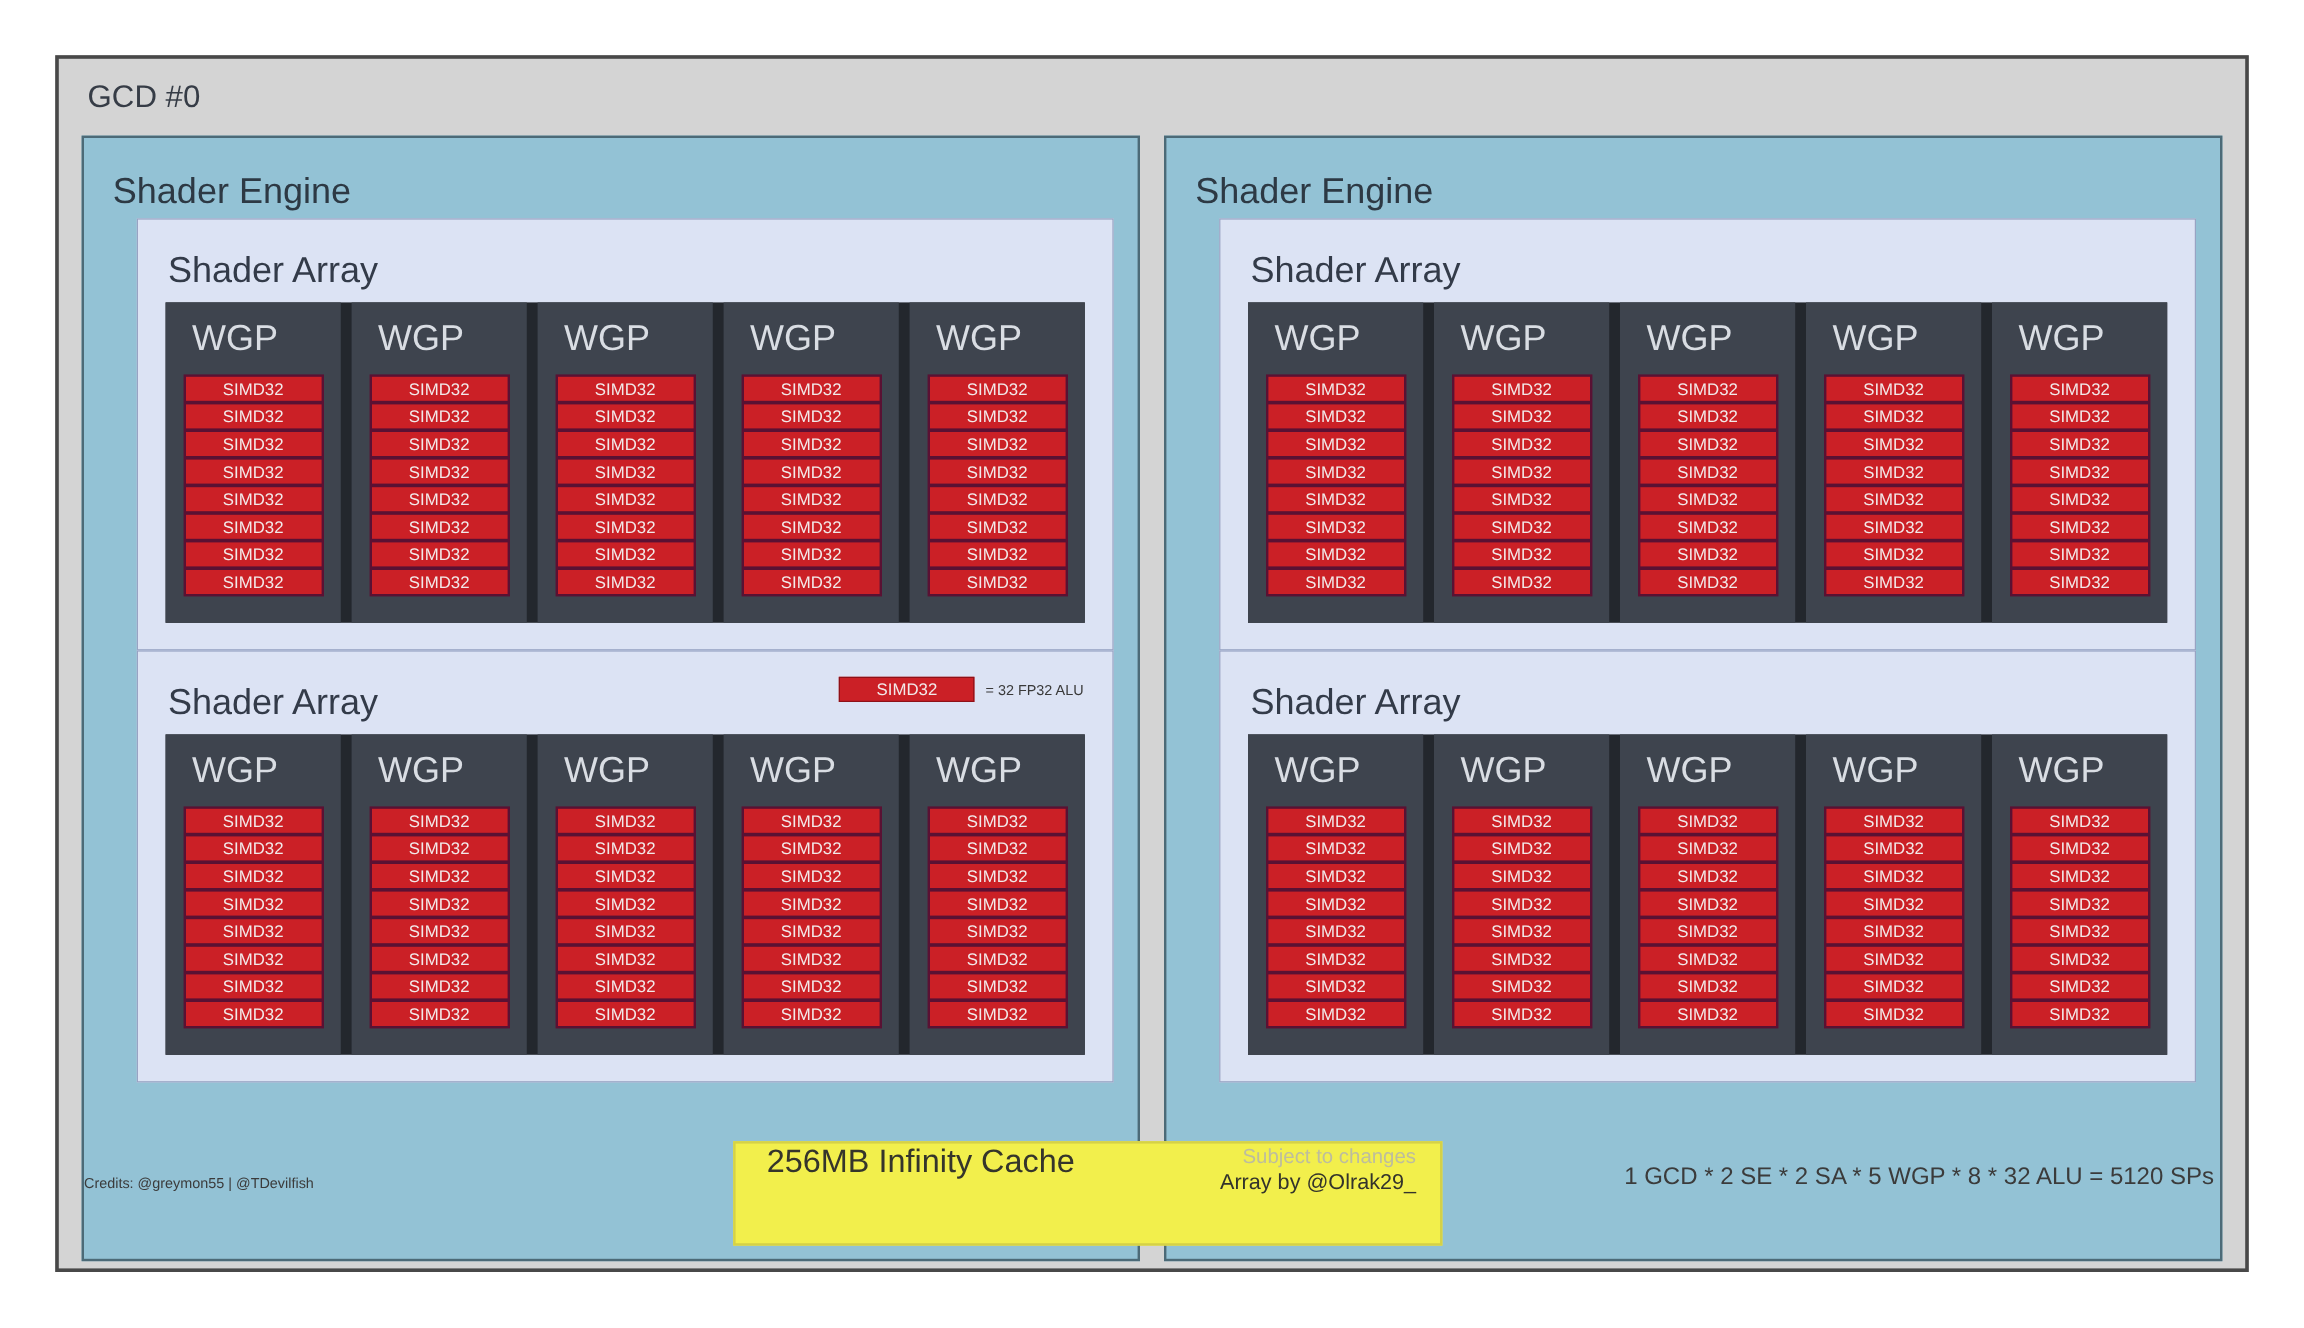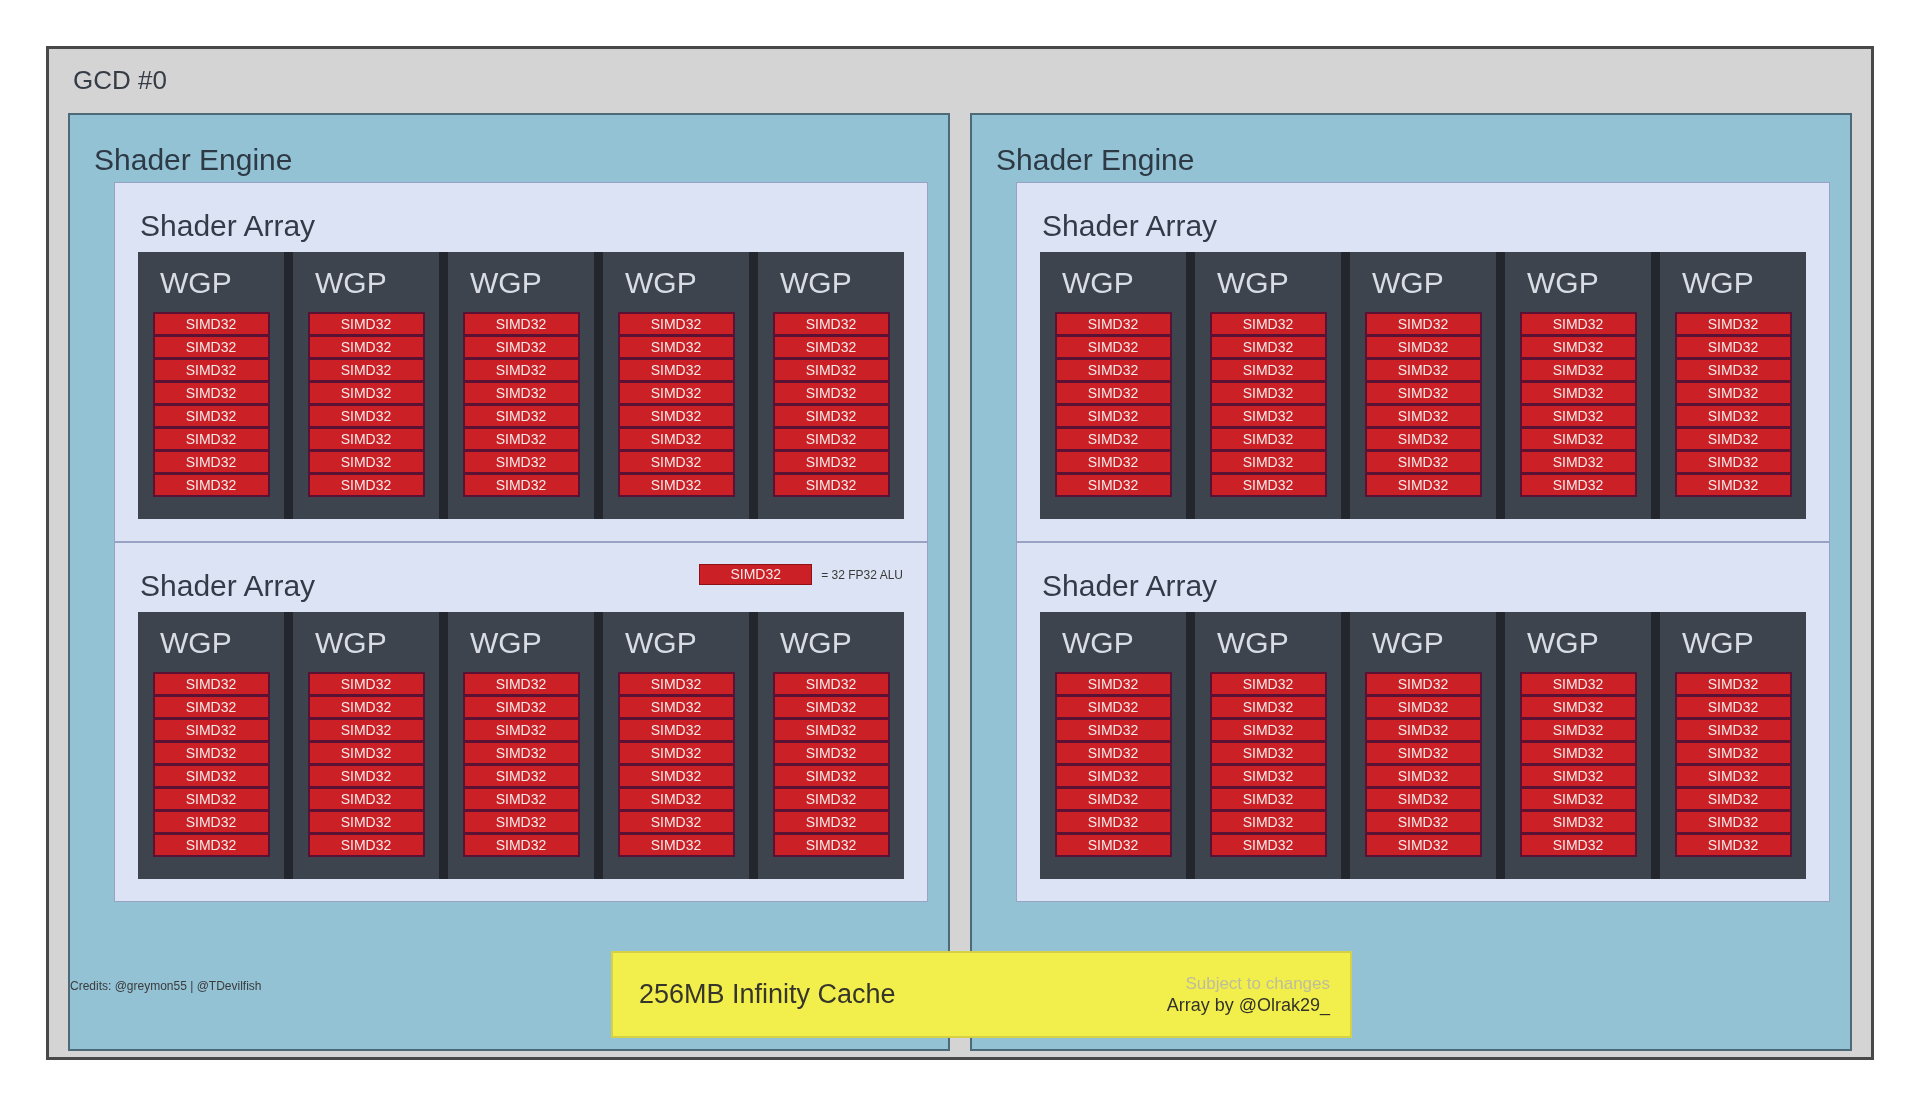--- a/index.html
+++ b/index.html
@@ -41,23 +41,23 @@
     position:absolute;top:21px;right:24px;display:flex;align-items:center;gap:9px;
   }
   .legend-chip{
     display:block;width:113px;height:21px;background:var(--simd-red,#cb2026);
     border:1px solid #8e1118;box-sizing:border-box;color:#f2e9e9;
     font-size:14px;line-height:19px;text-align:center;
   }
   .legend-text{font-size:12px;color:#3a3a3a;}
   .credits{position:absolute;left:21px;top:930px;font-size:12px;color:#3b3b3b;}
   .cache-box{
-    position:absolute;left:562px;top:902px;width:741px;height:87px;
+    position:absolute;left:562px;top:902px;width:591px;height:87px;
     background:var(--cache-yellow,#f2ef4c);border:2px solid #d5d147;box-sizing:border-box;
-    display:flex;align-items:center;justify-content:space-between;
+    display:flex;align-items:flex-start;justify-content:space-between;
     padding:0 20px 0 26px;
   }
   .cache-label{font-size:27px;color:#35352b;}
   .cache-notes{text-align:right;}
   .subject{font-size:17px;line-height:21px;color:#bdbd9e;}
   .madeby{font-size:18px;line-height:23px;color:#33332b;}
   .specs{
     position:absolute;right:26px;top:918px;text-align:right;
     font-size:20px;line-height:28px;color:#3b3b3b;
   }
@@ -365,14 +365,15 @@
     </div>
   <div class="credits">Credits:  @greymon55 | @TDevilfish</div>
   <div class="cache-box">
     <div class="cache-label">256MB Infinity Cache</div>
     <div class="cache-notes">
       <div class="subject">Subject to changes</div>
       <div class="madeby">Array by @Olrak29_</div>
     </div>
   </div>
   <div class="specs">
+    <div>1 GCD * 2 SE * 2 SA * 5 WGP * 8 * 32 ALU = 5120 SPs</div>
   </div>
 </div>
 
 </body></html>

